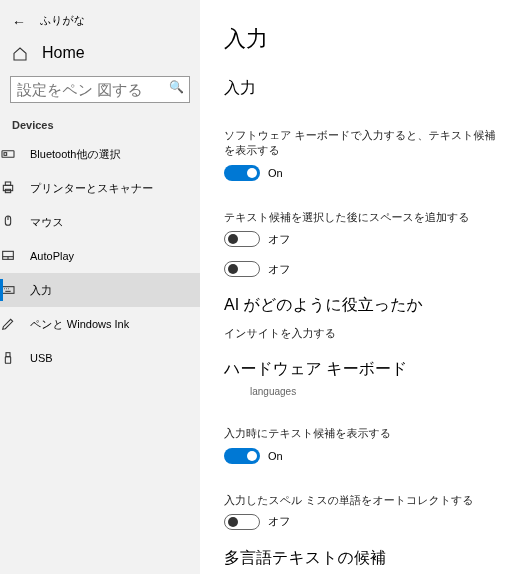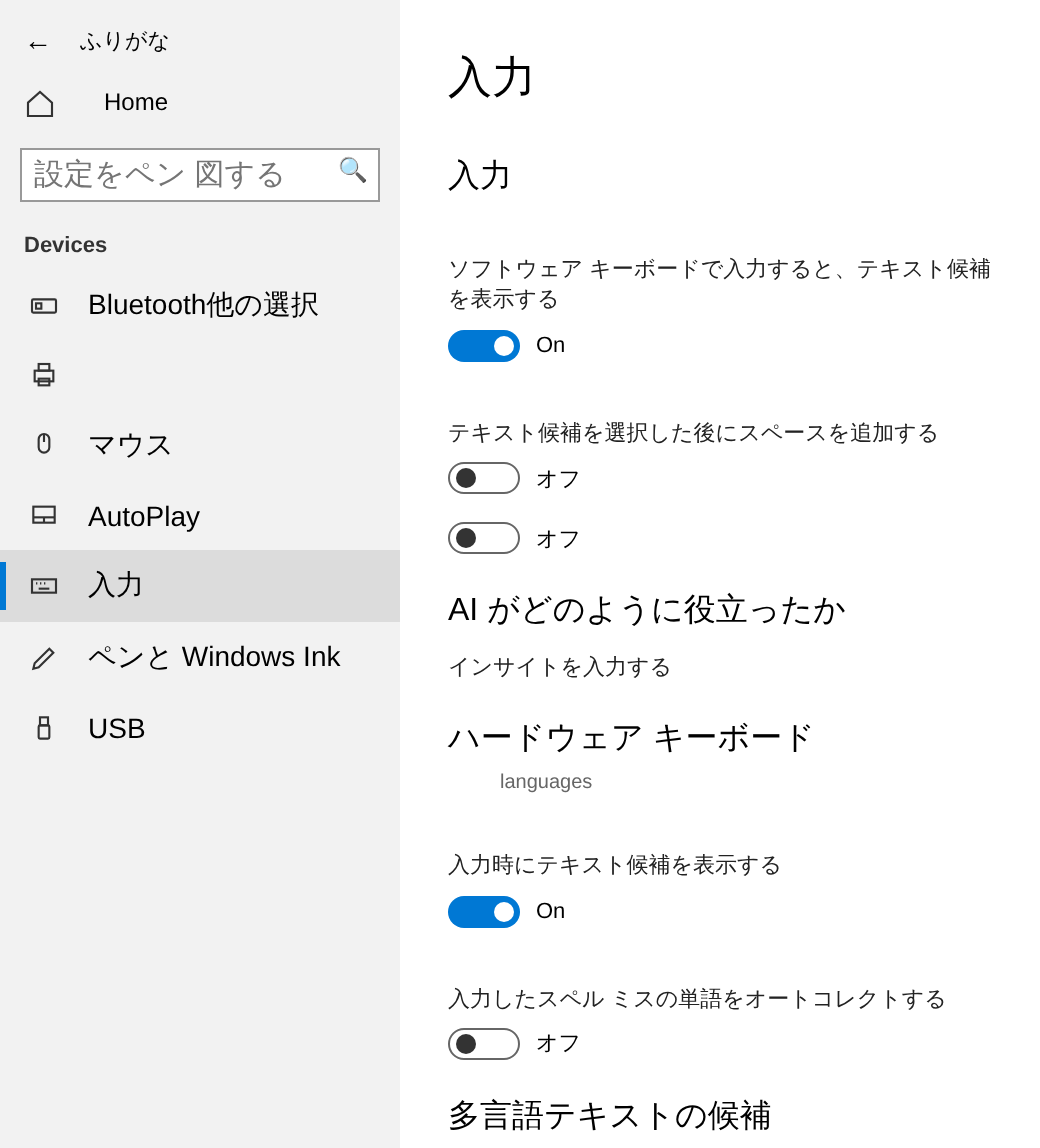--- a/index.html
+++ b/index.html
@@ -1,27 +1,27 @@
 <!DOCTYPE html>
 <html><head>
 <meta charset="utf-8">
 <style>
 * { margin: 0; padding: 0; box-sizing: border-box; font-family: "Yu Gothic UI", "Segoe UI", sans-serif; }
 body { background: #fff; width: 520px; height: 574px; overflow: hidden; display: flex; }
 .sidebar { width: 200px; background: #f2f2f2; height: 100%; padding: 8px 0; overflow: hidden; }
 .main { flex: 1; padding: 24px 20px 0 24px; overflow-y: auto; }
 .top-row { display: flex; align-items: center; gap: 14px; padding: 4px 12px 8px 12px; font-size: 11px; }
 .back-btn { font-size: 14px; cursor: pointer; }
-.home-row { display: flex; align-items: flex-start; gap: 24px; padding: 8px 12px; font-size: 12px; cursor: pointer; }
+.home-row { display: flex; align-items: flex-end; gap: 14px; padding: 8px 12px; font-size: 16px; cursor: pointer; }
 .home-row .icon { width: 16px; display: flex; justify-content: center; }
 .search-wrap { margin: 6px 10px 12px 10px; position: relative; }
 .search-input { width: 100%; padding: 4px 24px 4px 6px; font-size: 15px; border: 1px solid #999; background: #fff; }
 .search-icon { position: absolute; right: 6px; top: 4px; font-size: 12px; color: #666; }
 .group-label { padding: 4px 12px 6px 12px; font-size: 11px; font-weight: 600; color: #333; }
-.nav-item { display: flex; align-items: center; gap: 14px; padding: 9px 12px 9px 14px; font-size: 14px; cursor: pointer; position: relative; }
+.nav-item { display: flex; align-items: center; gap: 14px; padding: 9px 12px 9px 0; font-size: 11px; cursor: pointer; position: relative; }
 .nav-item.active { background: #dcdcdc; }
 .nav-item.active::before { content: ""; position: absolute; left: 0; top: 6px; bottom: 6px; width: 3px; background: #0078d4; }
 .nav-item .icon { width: 16px; display: flex; justify-content: center; font-size: 13px; color: #333; }
 .page-title { font-size: 22px; font-weight: 400; margin-bottom: 24px; }
 .section-title { font-size: 16px; font-weight: 400; margin: 18px 0 10px 0; }
 .setting-label { font-size: 11px; color: #222; margin-bottom: 6px; line-height: 1.4; margin-top: 29px; }
 .sublabel { font-size: 10px; color: #666; margin-top: -4px; margin-bottom: 6px; margin-left: 26px; }
 .toggle-row { display: flex; align-items: center; gap: 8px; margin-bottom: 14px; }
 .toggle { width: 36px; height: 16px; border-radius: 8px; position: relative; cursor: pointer; }
 .toggle.on { background: #0078d4; }
@@ -65,20 +65,21 @@
     <span>Bluetooth他の選択</span>
   </div>
   <div class="nav-item">
     <span class="icon">
         <svg viewBox="0 0 24 24" fill="none" stroke="#333" stroke-width="1.6">
           <rect x="5" y="8" width="14" height="8"></rect>
           <rect x="8" y="3" width="8" height="5"></rect>
           <rect x="8" y="14" width="8" height="5"></rect>
         </svg>
       </span>
+    <span>プリンターとスキャナー</span>
   </div>
   <div class="nav-item">
     <span class="icon">
         <svg viewBox="0 0 24 24" fill="none" stroke="#333" stroke-width="1.6">
           <rect x="8" y="3" width="8" height="14" rx="4"></rect>
           <line x1="12" y1="3" x2="12" y2="9"></line>
         </svg>
       </span>
     <span>マウス</span>
   </div>

